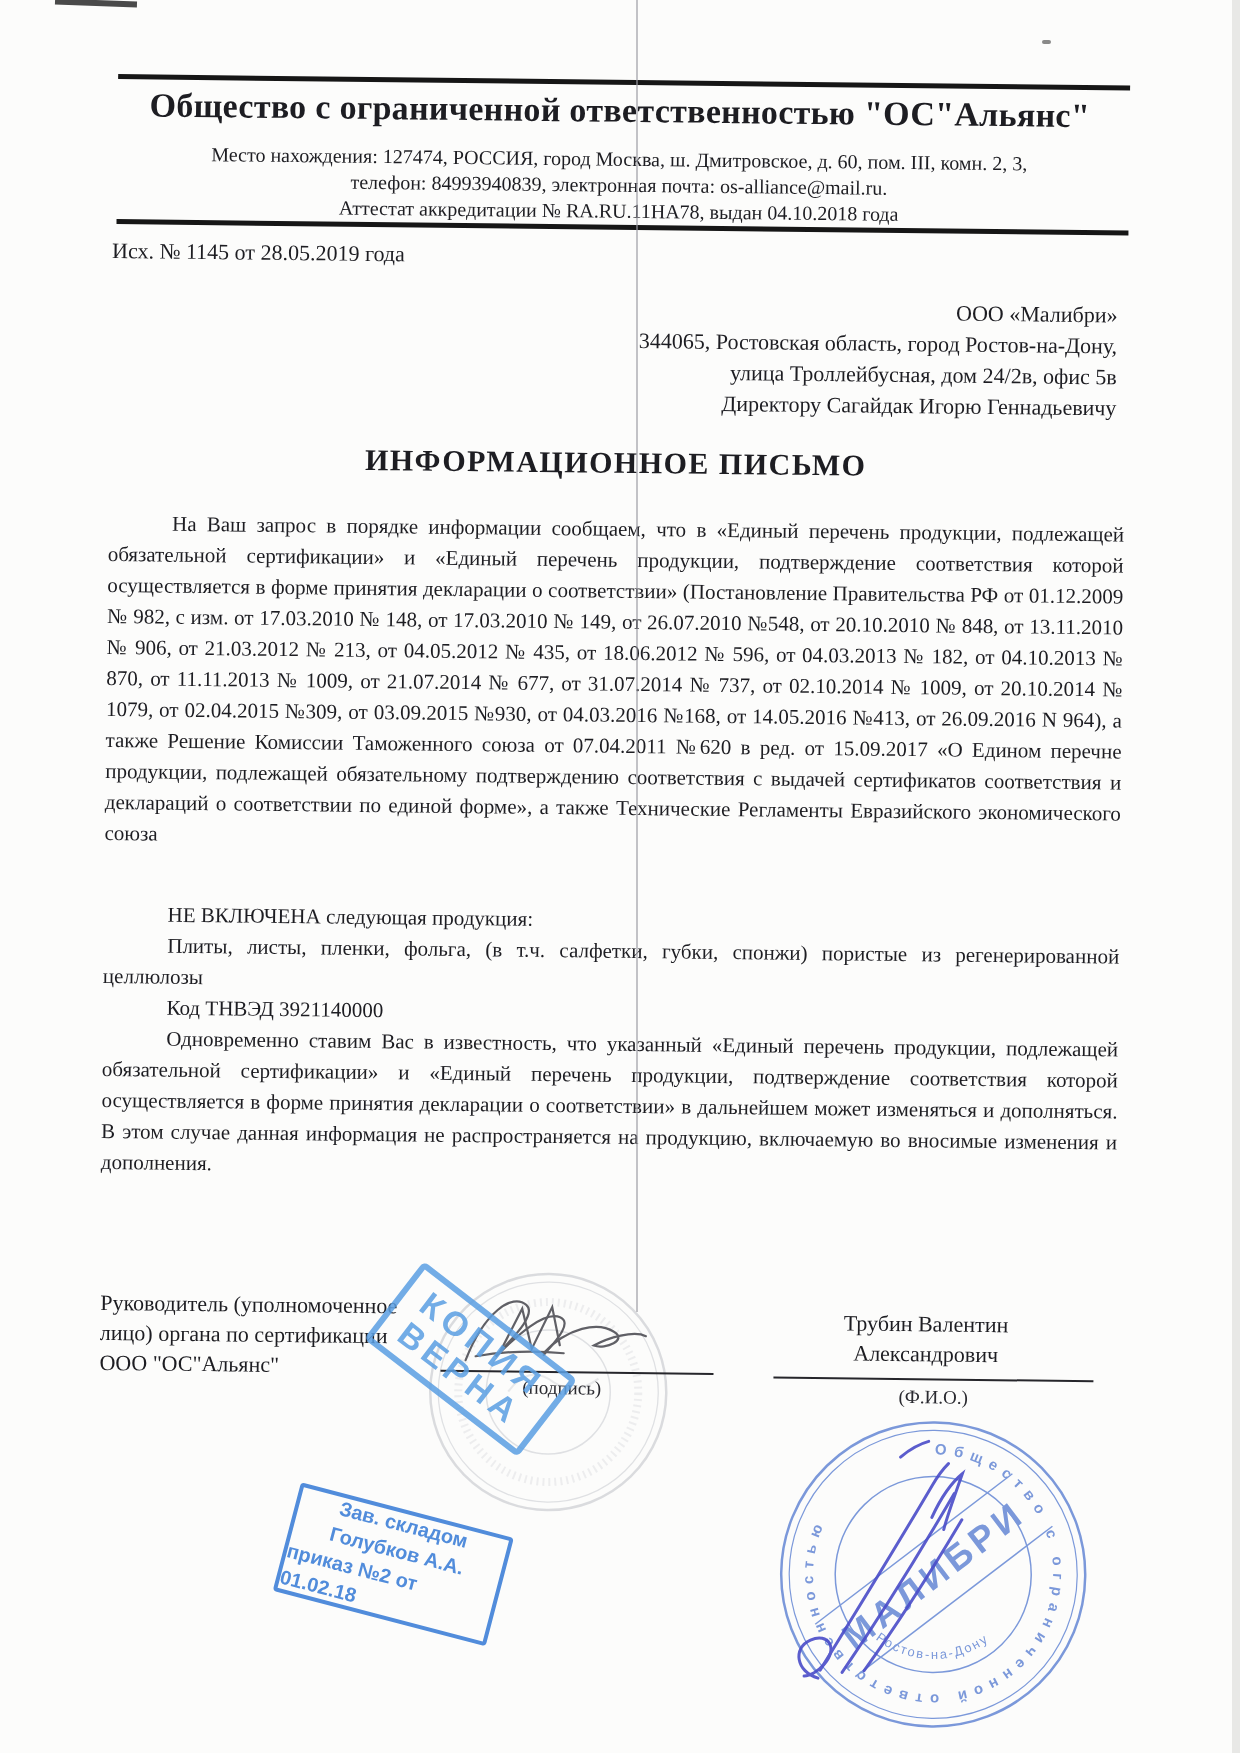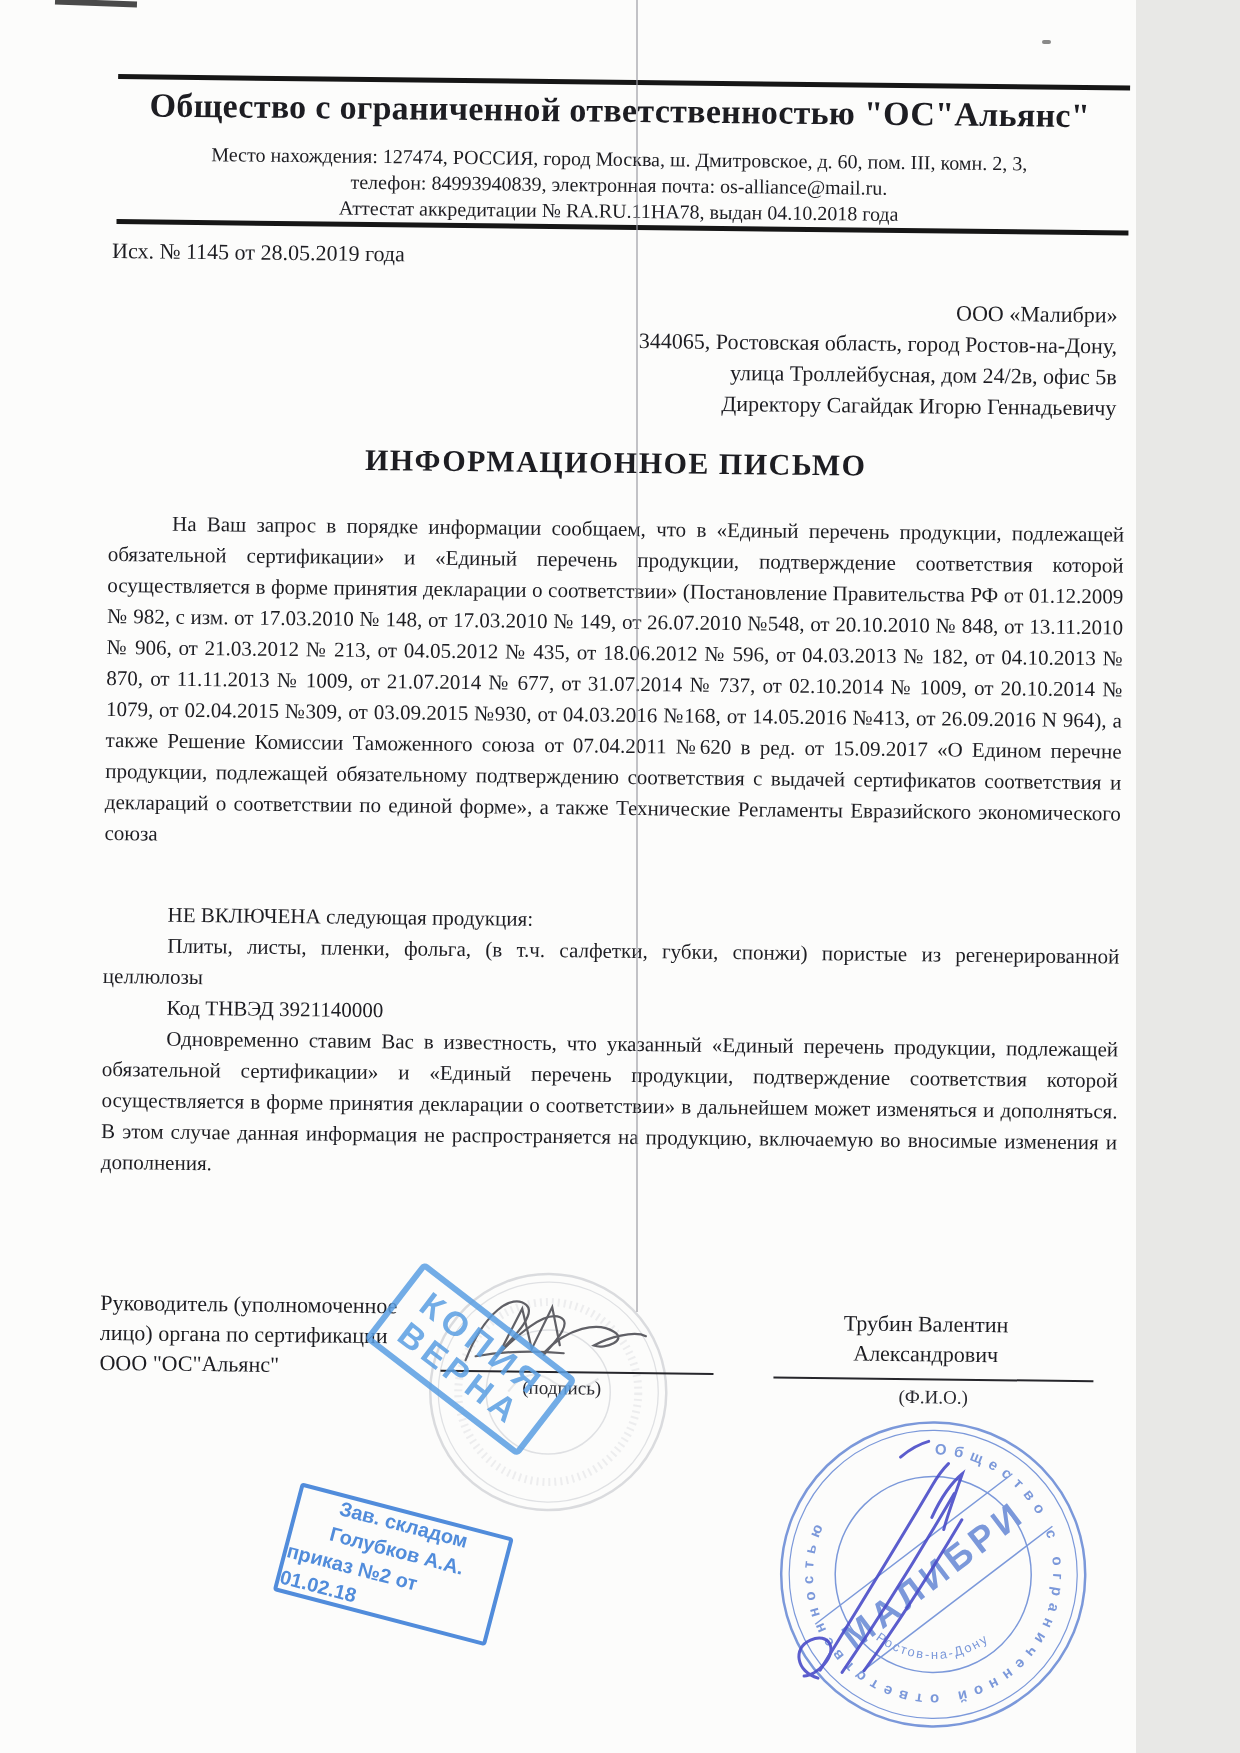--- a/index.html
+++ b/index.html
@@ -1,16 +1,16 @@
 <!DOCTYPE html>
 <html><head>
 <meta charset="utf-8">
 <style>
   html,body{margin:0;padding:0;background:#e8e8e6;}
-  .page{position:relative;width:1136px;height:1753px;background:#fcfcfb;overflow:hidden;
+  .page{position:relative;width:1232px;height:1753px;background:#fcfcfb;overflow:hidden;
         font-family:"Liberation Serif",serif;color:#1d1d22;}
   .skew{position:absolute;left:0;top:0;width:1240px;height:1753px;
         transform:rotate(0.65deg);transform-origin:110px 90px;}
   
   .rule{position:absolute;left:118px;width:1012px;height:5px;background:#161616;}
   .rule-top{top:74px;}
   .rule-bottom{top:219px;}
   .company-title{position:absolute;top:86px;left:0;width:100%;text-align:center;
                  font-size:34px;font-weight:bold;letter-spacing:.3px;}
   .header-subs{position:absolute;top:140px;left:0;width:100%;text-align:center;

